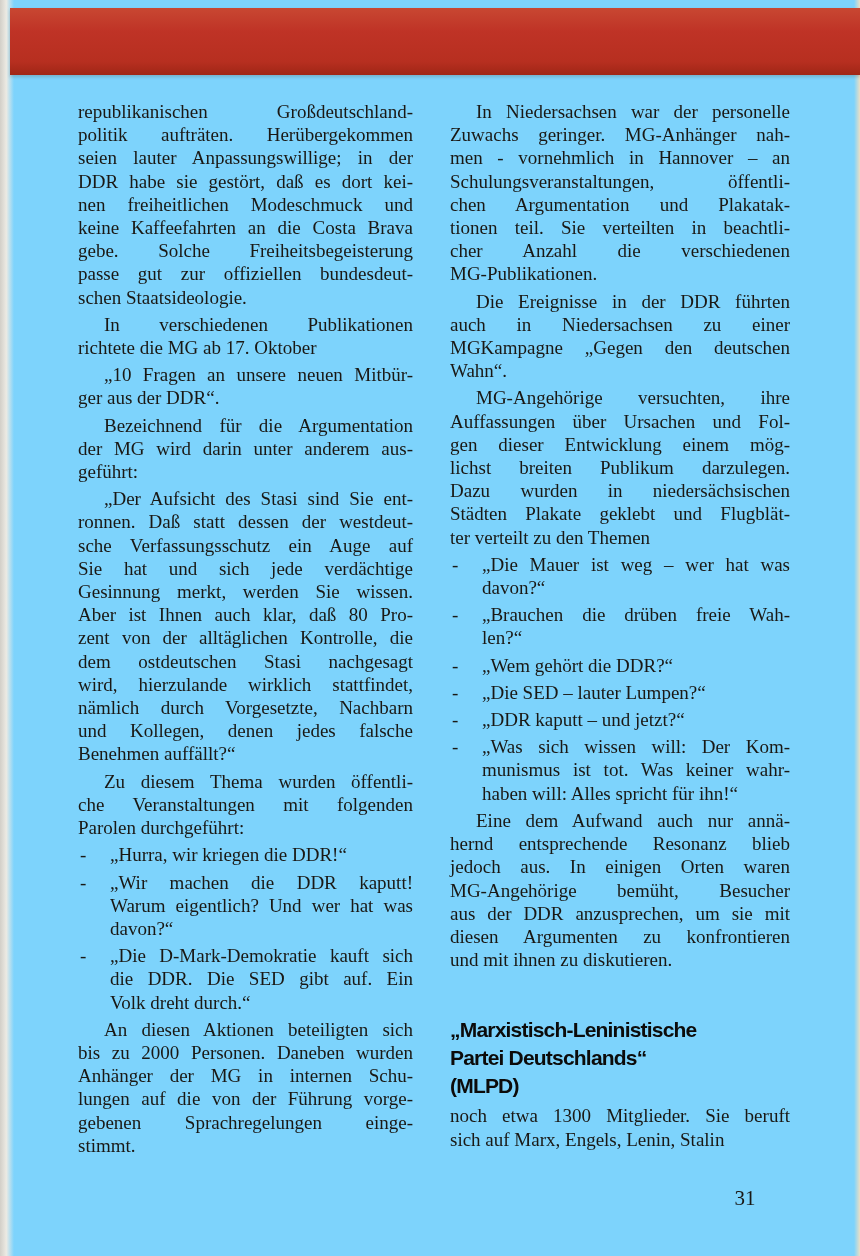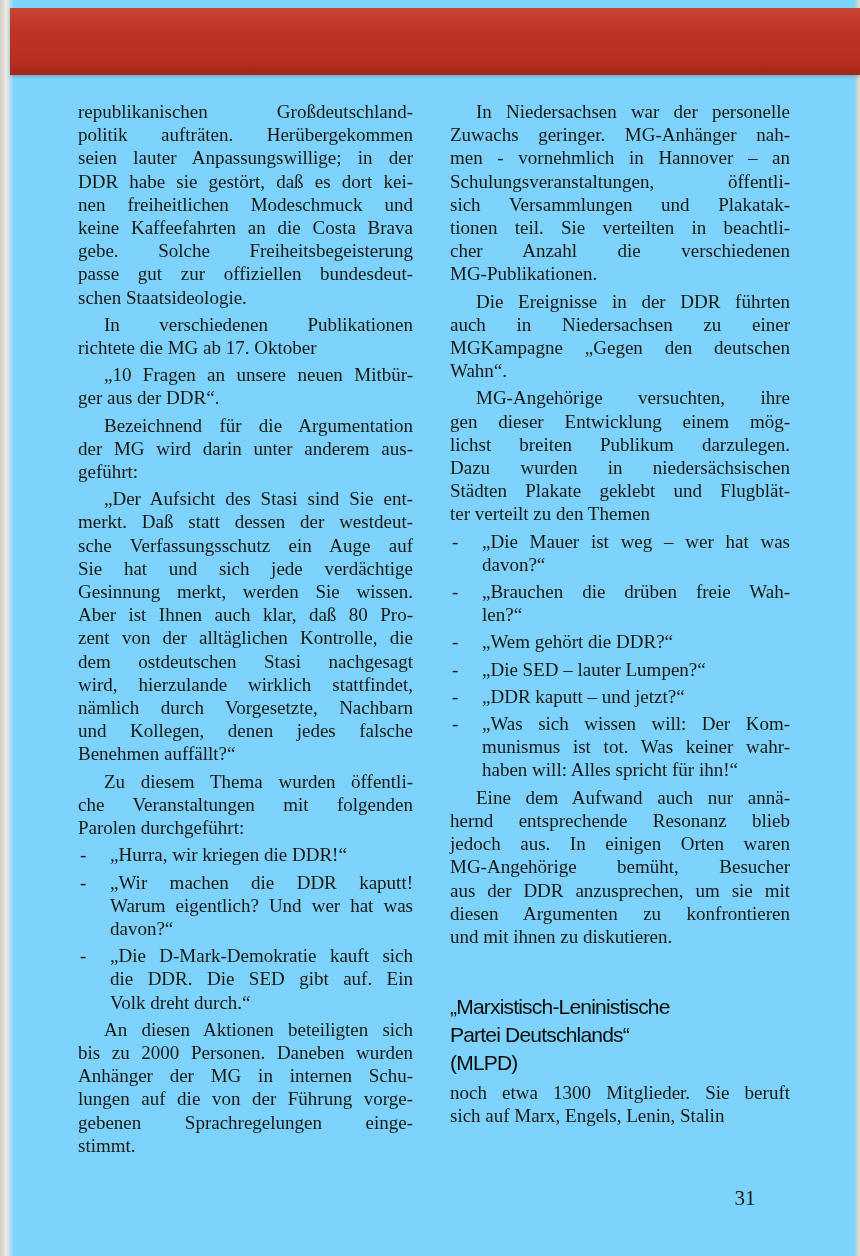--- a/index.html
+++ b/index.html
@@ -47,21 +47,21 @@
   .line { text-align: justify; text-align-last: justify; }
   .line.last { text-align-last: left; }
   .line.indent { text-indent: 26px; }
 
   .bullet { position: relative; padding-left: 32px; }
   .dash { position: absolute; left: 2px; top: 0; }
 
   .heading {
     margin: 0;
     font-family: "Liberation Sans", sans-serif;
-    font-weight: 400;
+    font-weight: 700;
     font-size: 21px;
     line-height: 28px;
     letter-spacing: -0.8px;
     color: #0c0b0a;
   }
   .section-gap { height: 45px; }
 
   .page-number {
     position: absolute; top: 1186px; left: 700px; width: 90px;
     text-align: center;
@@ -95,21 +95,21 @@
         <div class="line indent">„10 Fragen an unsere neuen Mitbür-</div>
         <div class="line last">ger aus der DDR“.</div>
       </div>
       <div class="block para">
         <div class="line indent">Bezeichnend für die Argumentation</div>
         <div class="line">der MG wird darin unter anderem aus-</div>
         <div class="line last">geführt:</div>
       </div>
       <div class="block para">
         <div class="line indent">„Der Aufsicht des Stasi sind Sie ent-</div>
-        <div class="line">merkt. Daß statt dessen der westdeut-</div>
+        <div class="line">ronnen. Daß statt dessen der westdeut-</div>
         <div class="line">sche Verfassungsschutz ein Auge auf</div>
         <div class="line">Sie hat und sich jede verdächtige</div>
         <div class="line">Gesinnung merkt, werden Sie wissen.</div>
         <div class="line">Aber ist Ihnen auch klar, daß 80 Pro-</div>
         <div class="line">zent von der alltäglichen Kontrolle, die</div>
         <div class="line">dem ostdeutschen Stasi nachgesagt</div>
         <div class="line">wird, hierzulande wirklich stattfindet,</div>
         <div class="line">nämlich durch Vorgesetzte, Nachbarn</div>
         <div class="line">und Kollegen, denen jedes falsche</div>
         <div class="line last">Benehmen auffällt?“</div>
@@ -143,33 +143,34 @@
         <div class="line">gebenen Sprachregelungen einge-</div>
         <div class="line last">stimmt.</div>
       </div>
     </div>
   <div class="col col-right" id="col-right">
       <div class="block para">
         <div class="line indent">In Niedersachsen war der personelle</div>
         <div class="line">Zuwachs geringer. MG-Anhänger nah-</div>
         <div class="line">men - vornehmlich in Hannover – an</div>
         <div class="line">Schulungsveranstaltungen, öffentli-</div>
-        <div class="line">sich Versammlungen und Plakatak-</div>
+        <div class="line">chen Argumentation und Plakatak-</div>
         <div class="line">tionen teil. Sie verteilten in beachtli-</div>
         <div class="line">cher Anzahl die verschiedenen</div>
         <div class="line last">MG-Publikationen.</div>
       </div>
       <div class="block para">
         <div class="line indent">Die Ereignisse in der DDR führten</div>
         <div class="line">auch in Niedersachsen zu einer</div>
         <div class="line">MGKampagne „Gegen den deutschen</div>
         <div class="line last">Wahn“.</div>
       </div>
       <div class="block para">
         <div class="line indent">MG-Angehörige versuchten, ihre</div>
+        <div class="line">Auffassungen über Ursachen und Fol-</div>
         <div class="line">gen dieser Entwicklung einem mög-</div>
         <div class="line">lichst breiten Publikum darzulegen.</div>
         <div class="line">Dazu wurden in niedersächsischen</div>
         <div class="line">Städten Plakate geklebt und Flugblät-</div>
         <div class="line last">ter verteilt zu den Themen</div>
       </div>
       <div class="block bullet">
         <span class="dash">-</span>
         <div class="line">„Die Mauer ist weg – wer hat was</div>
         <div class="line last">davon?“</div>

